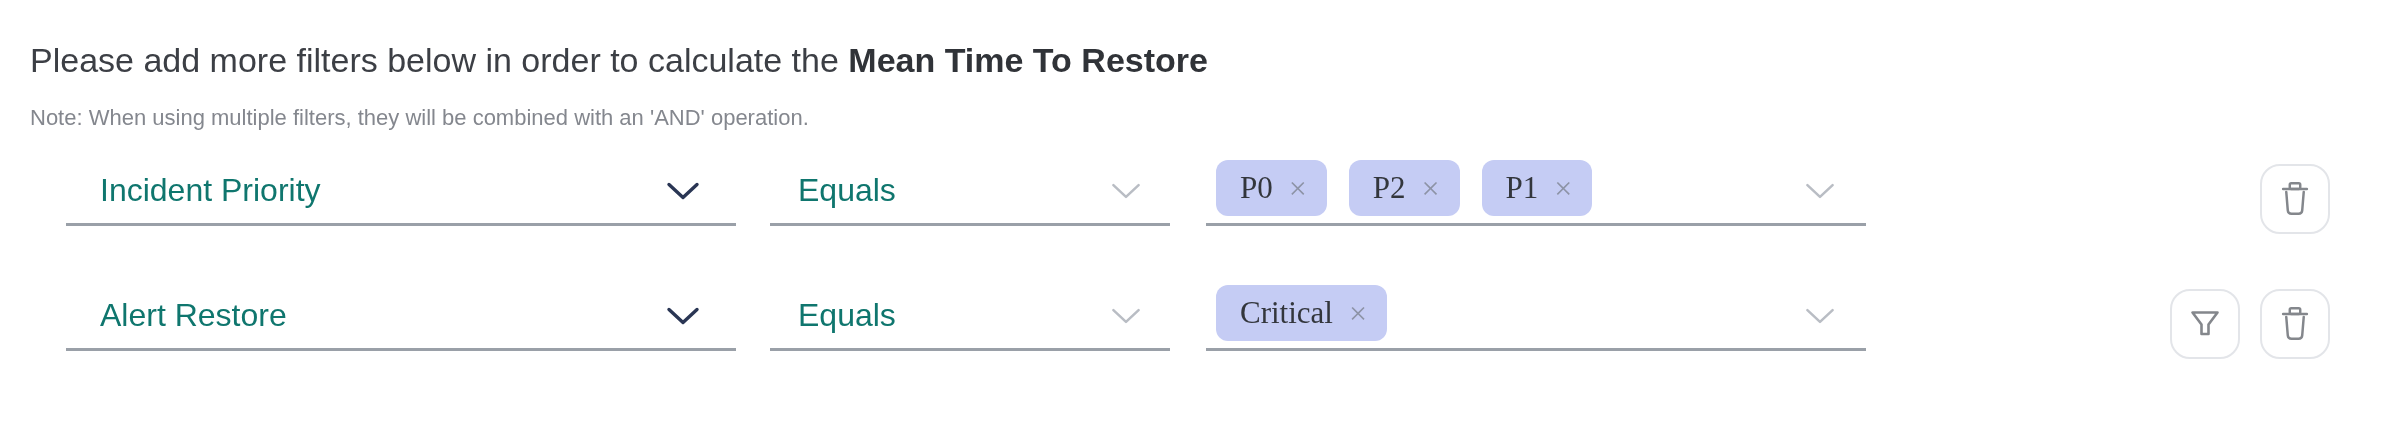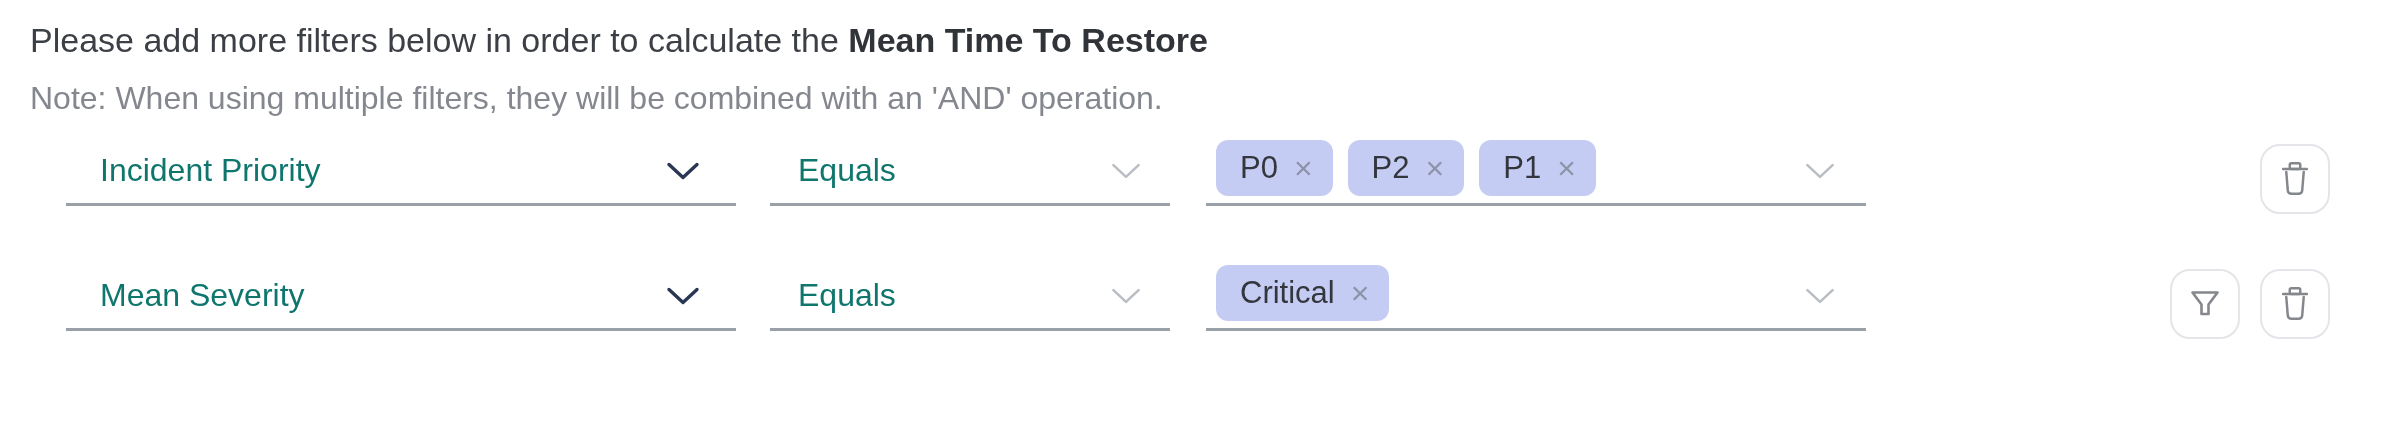--- a/index.html
+++ b/index.html
@@ -4,33 +4,33 @@
 <style>
   html, body { margin: 0; padding: 0; }
   body {
     width: 2408px; height: 442px;
     background: #ffffff;
     font-family: "Liberation Sans", sans-serif;
     overflow: hidden;
     box-sizing: border-box;
   }
   .container {
-    padding: 18px 78px 0 30px;
+    padding: 38px 78px 0 30px;
     box-sizing: border-box;
   }
   .intro-line {
     font-size: 34px;
     line-height: 44px;
     color: #3c3f45;
     white-space: nowrap;
   }
   .intro-line b { font-weight: 700; color: #303338; }
   .note-line {
     margin-top: 14px;
-    font-size: 32px;
+    font-size: 22px;
     line-height: 44px;
     color: #84878e;
     white-space: nowrap;
   }
   .rows {
     margin-top: 18px;
     margin-left: 36px;
   }
   .filter-row {
     display: flex;
@@ -53,23 +53,24 @@
     font-size: 32px;
     color: #0f766e;
     white-space: nowrap;
   }
   .chev { margin-left: auto; flex: 0 0 auto; }
   .chev-dark polyline { stroke: #2a3654; stroke-width: 3.4; }
   .chev-gray polyline { stroke: #b9bdc4; stroke-width: 2.8; }
   .chev polyline { fill: none; stroke-linecap: round; stroke-linejoin: round; }
   .pills {
     display: flex;
-    gap: 15px;
+    gap: 22px;
     align-items: flex-end;
     margin-bottom: 6px;
+    font-family: Liberation Serif, serif;
   }
   .pill {
     background: #c5ccf4;
     border-radius: 12px;
     height: 56px;
     display: inline-flex;
     align-items: center;
     padding: 0 20px 0 24px;
     font-size: 31px;
     color: #33363c;
@@ -153,21 +154,21 @@
           <rect class="btn-glyph" x="12.5" y="3.5" width="11" height="6" rx="1.5"></rect>
           <line class="btn-glyph" x1="5.5" y1="9.5" x2="30.5" y2="9.5"></line>
           <path class="btn-glyph" d="M8.8 12.5 L10.4 32 q0.3 3.5 3.9 3.5 h7.4 q3.6 0 3.9 -3.5 L27.2 12.5"></path>
         </svg>
       </button>
     </div>
   </div>
 
   <div class="filter-row">
     <div class="field field-name">
-      <span class="label">Mean Severity</span>
+      <span class="label">Alert Restore</span>
       <svg class="chev chev-dark" width="34" height="20" viewBox="0 0 34 20">
             <polyline points="3,3.5 17,16.5 31,3.5"></polyline>
           </svg>
     </div>
     <div class="field field-op">
       <span class="label">Equals</span>
       <svg class="chev chev-gray" width="32" height="18" viewBox="0 0 34 20">
             <polyline points="3,3.5 17,16.5 31,3.5"></polyline>
           </svg>
     </div>

